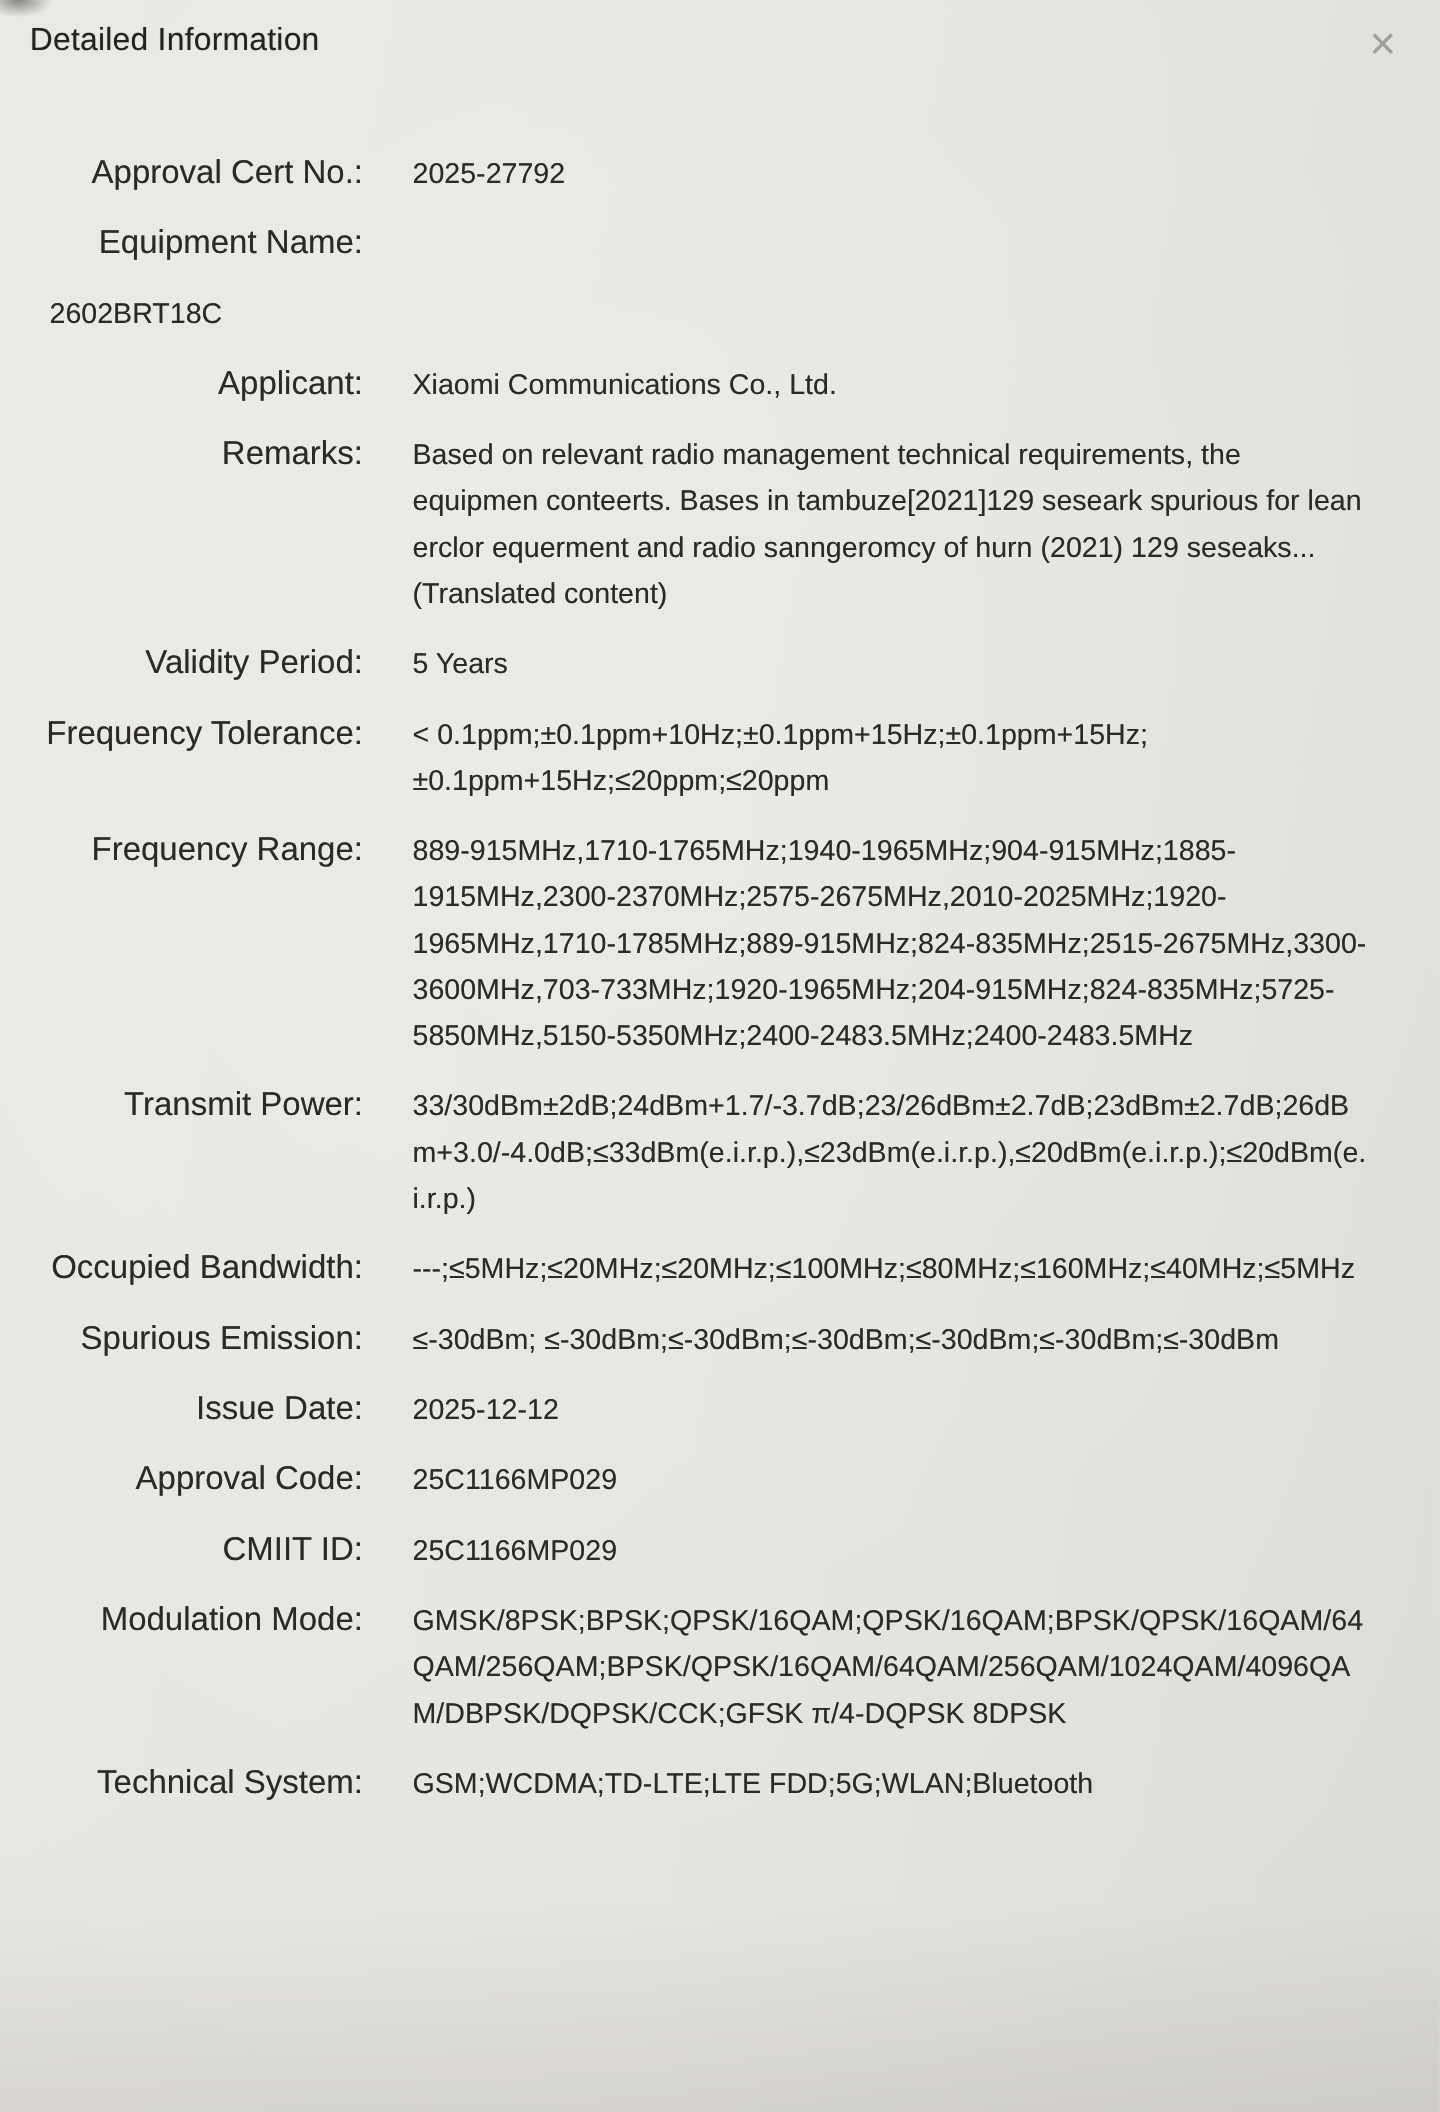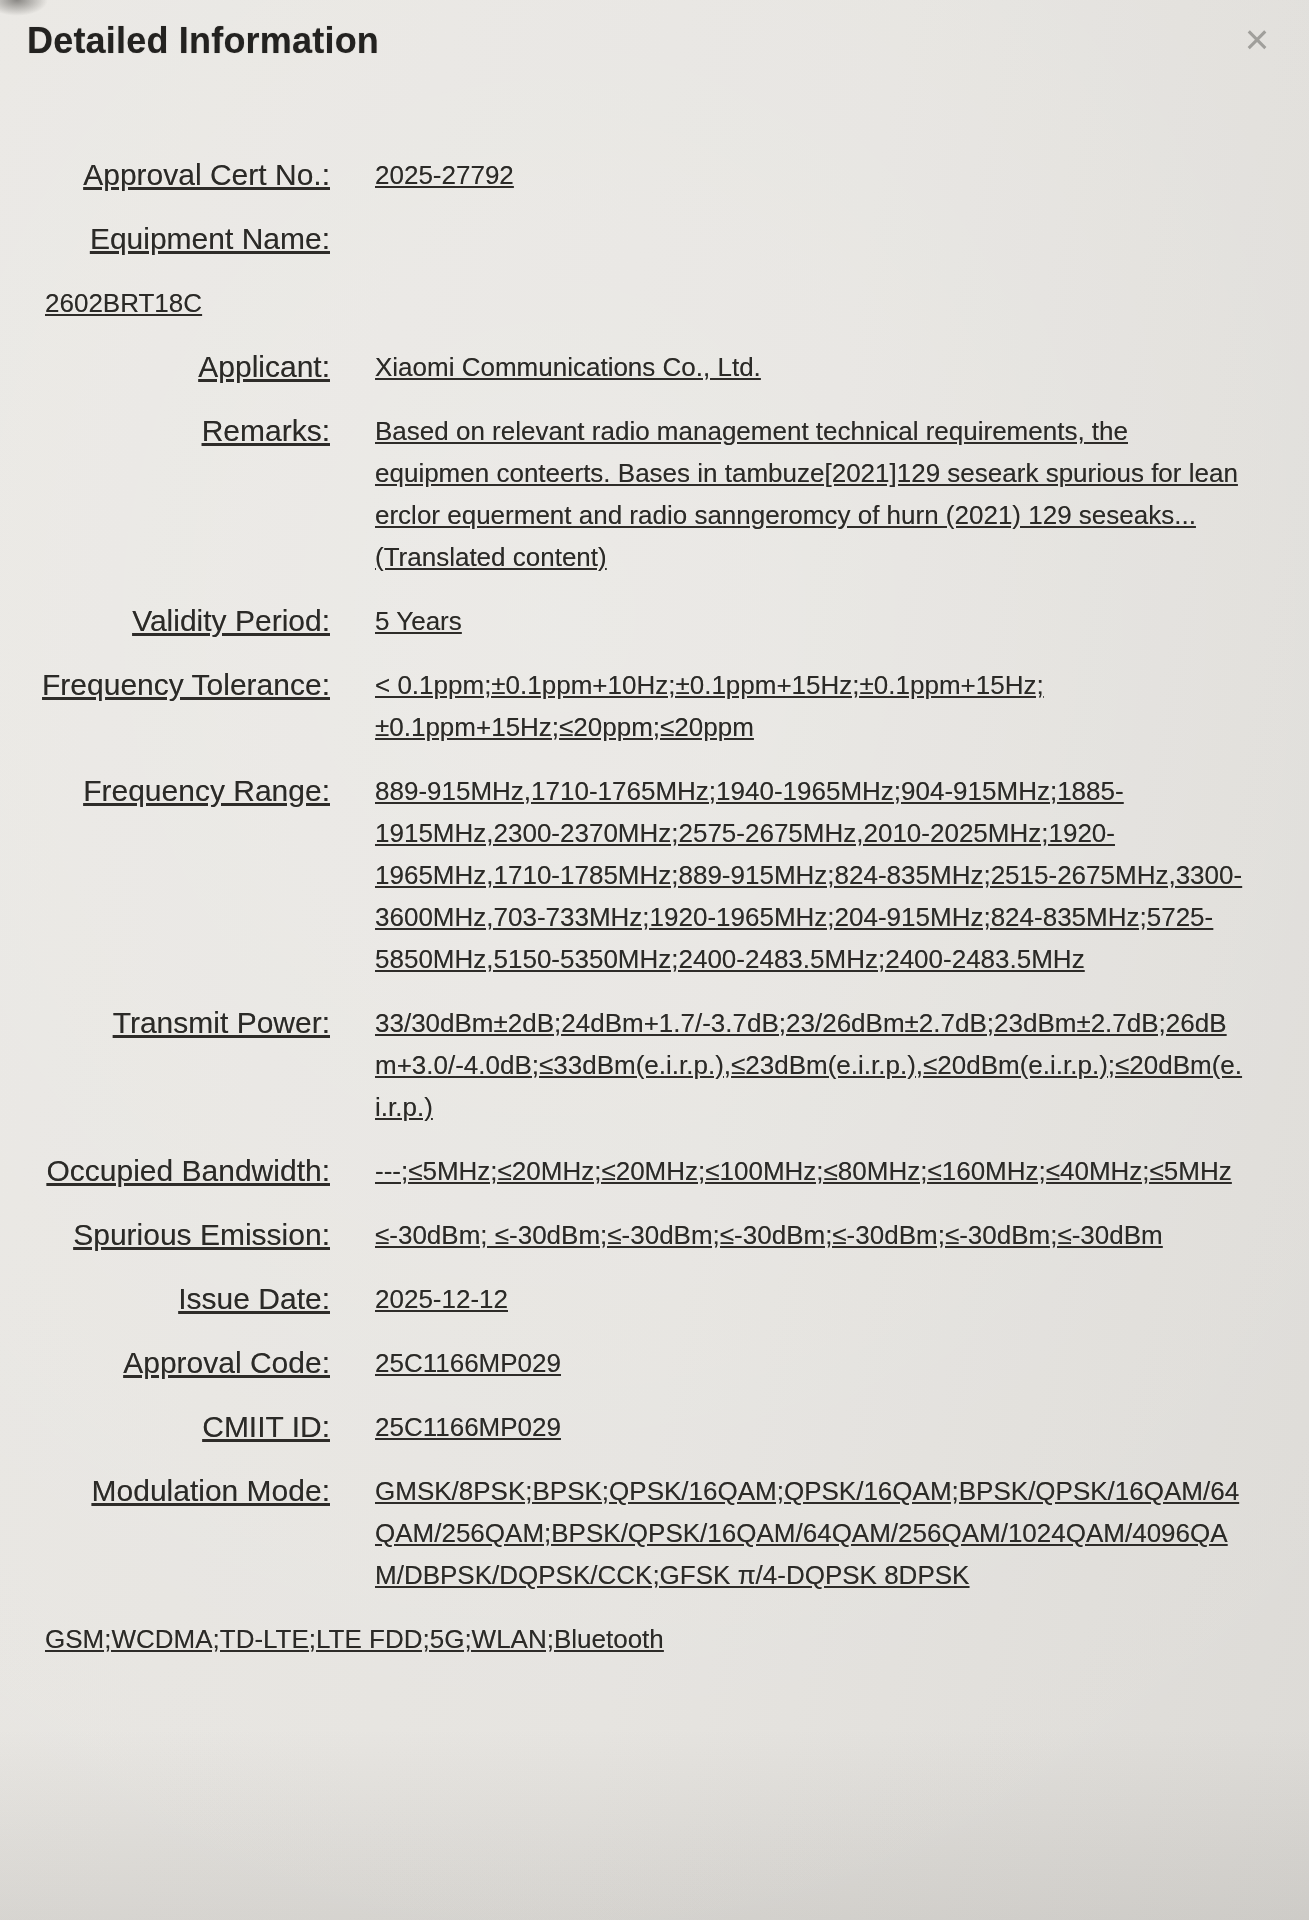--- a/index.html
+++ b/index.html
@@ -37,22 +37,22 @@
     padding: 20px 0 0 0;
   }
 
   .dialog-header {
     position: relative;
     height: 64px;
     padding-left: 27px;
   }
 
   .dialog-title {
-    font-size: 36px;
-    font-weight: 700;
+    font-size: 29px;
+    font-weight: 400;
     letter-spacing: 0.2px;
     color: #232220;
     text-shadow: 0 0 1px rgba(47,45,42,0.35);
   }
 
   .close-btn {
     position: absolute;
     top: -2px;
     right: 30px;
     width: 44px;
@@ -62,22 +62,21 @@
     justify-content: center;
     font-size: 42px;
     font-weight: 300;
     line-height: 1;
     color: #a09f9b;
     cursor: pointer;
     user-select: none;
   }
 
   .field-list {
-    margin-top: 70px;
-    text-decoration: underline;
+    margin-top: 52px;
   }
 
   .field-row {
     display: flex;
     align-items: flex-start;
     margin-bottom: 22px;
   }
 
   .field-label {
     flex: none;
@@ -163,17 +162,18 @@
     </div>
       <div class="field-row">
       <div class="field-label">CMIIT ID:</div>
       <div class="field-value">25C1166MP029</div>
     </div>
       <div class="field-row">
       <div class="field-label">Modulation Mode:</div>
       <div class="field-value">GMSK/8PSK;BPSK;QPSK/16QAM;QPSK/16QAM;BPSK/QPSK/16QAM/64QAM/256QAM;BPSK/QPSK/16QAM/64QAM/256QAM/1024QAM/4096QAM/DBPSK/DQPSK/CCK;GFSK π/4-DQPSK 8DPSK</div>
     </div>
       <div class="field-row">
+      <div class="field-label">Technical System:</div>
       <div class="field-value">GSM;WCDMA;TD-LTE;LTE FDD;5G;WLAN;Bluetooth</div>
     </div>
     </div>
 
 </div>
 
 </body></html>

